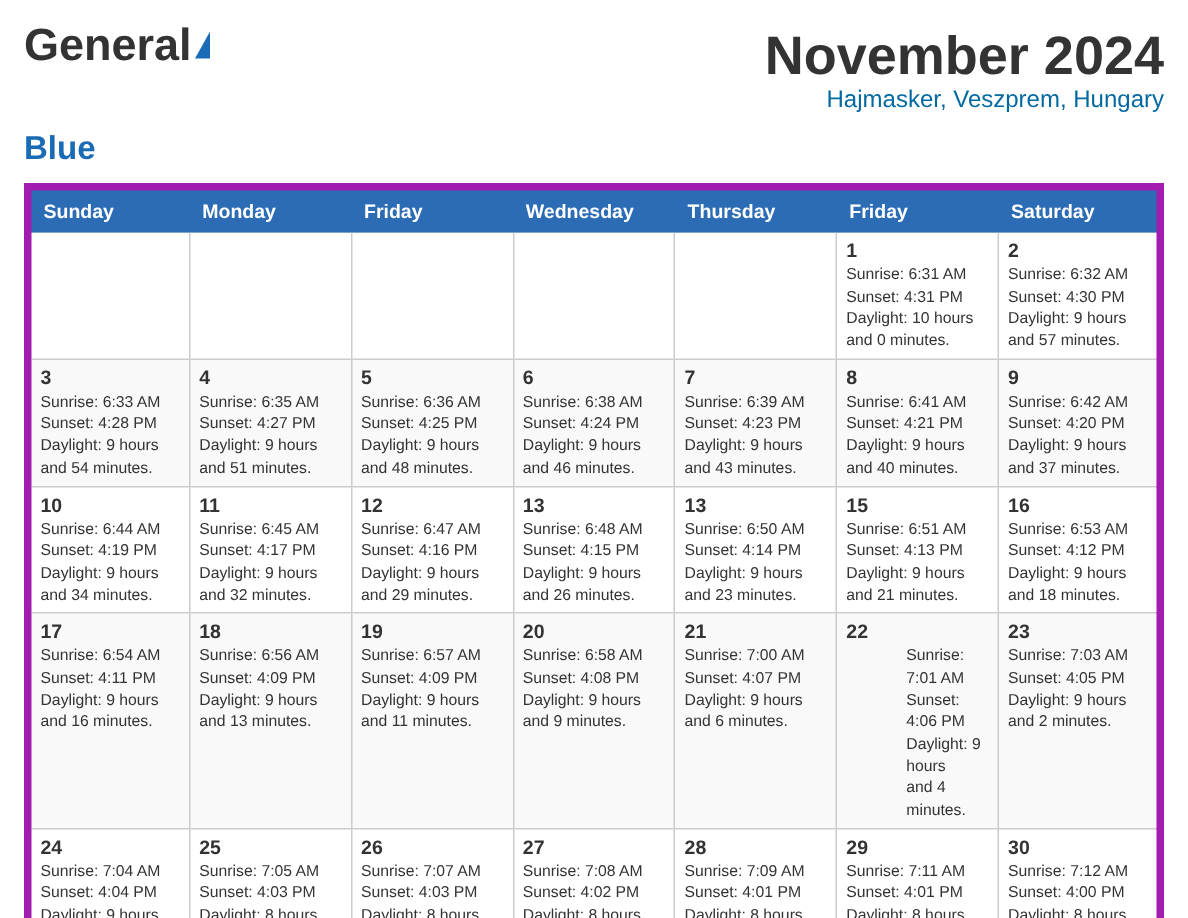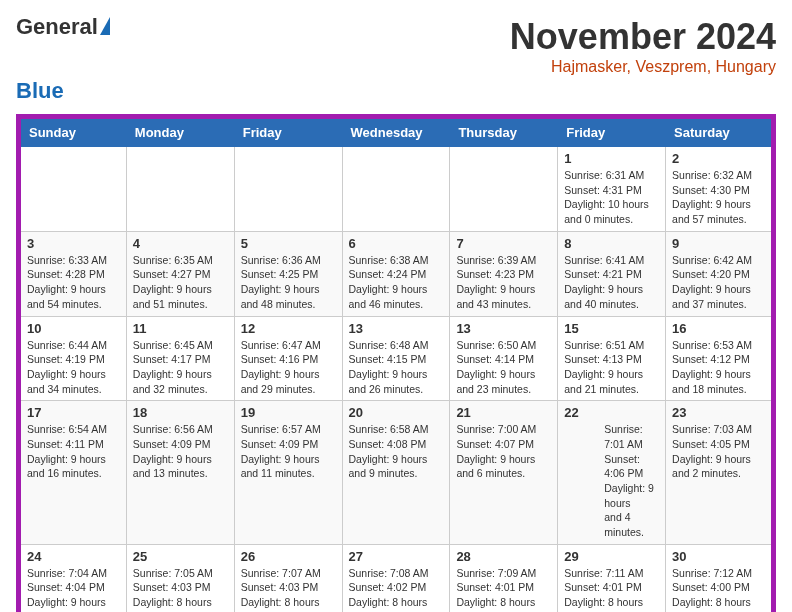--- a/index.html
+++ b/index.html
@@ -17,21 +17,21 @@
       margin-bottom: 10px;
     }
     .logo {
       display: flex;
       flex-direction: column;
       align-items: flex-start;
     }
     .logo-text {
       display: flex;
       align-items: center;
-      font-size: 22px;
+      font-size: 30px;
       font-weight: bold;
       color: #333;
       line-height: 1;
     }
     .logo-general { color: #333; }
     .logo-blue { color: #1a6bb5; }
     .logo-triangle {
       width: 0;
       height: 0;
       border-left: 10px solid transparent;
@@ -42,21 +42,21 @@
     .title-area {
       text-align: right;
     }
     .calendar-title {
       font-size: 36px;
       font-weight: bold;
       color: #333;
     }
     .calendar-subtitle {
       font-size: 16px;
-      color: #c2410c;
+      color: #0369a1;
     }
     .calendar-table {
       width: 100%;
       border-collapse: collapse;
       border: 5px solid #a21caf;
     }
     .calendar-table th {
       background-color: #2b6cb5;
       color: #fff;
       text-align: left;

